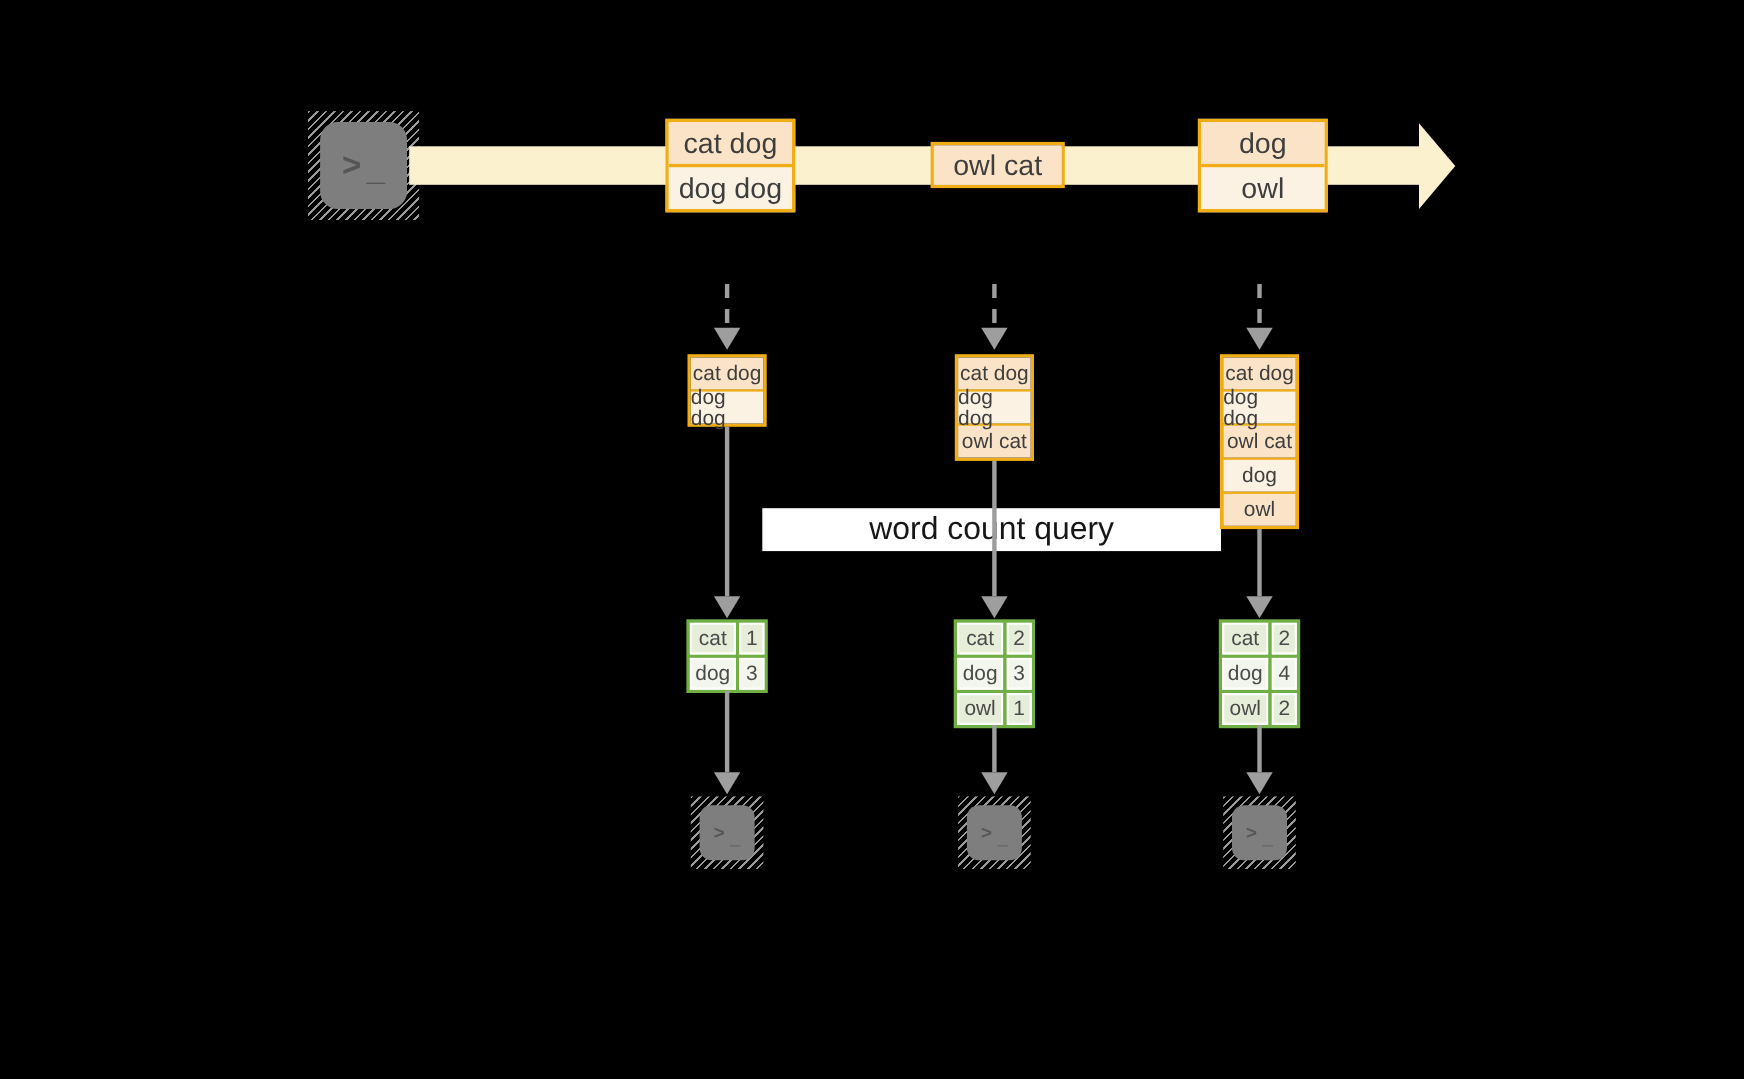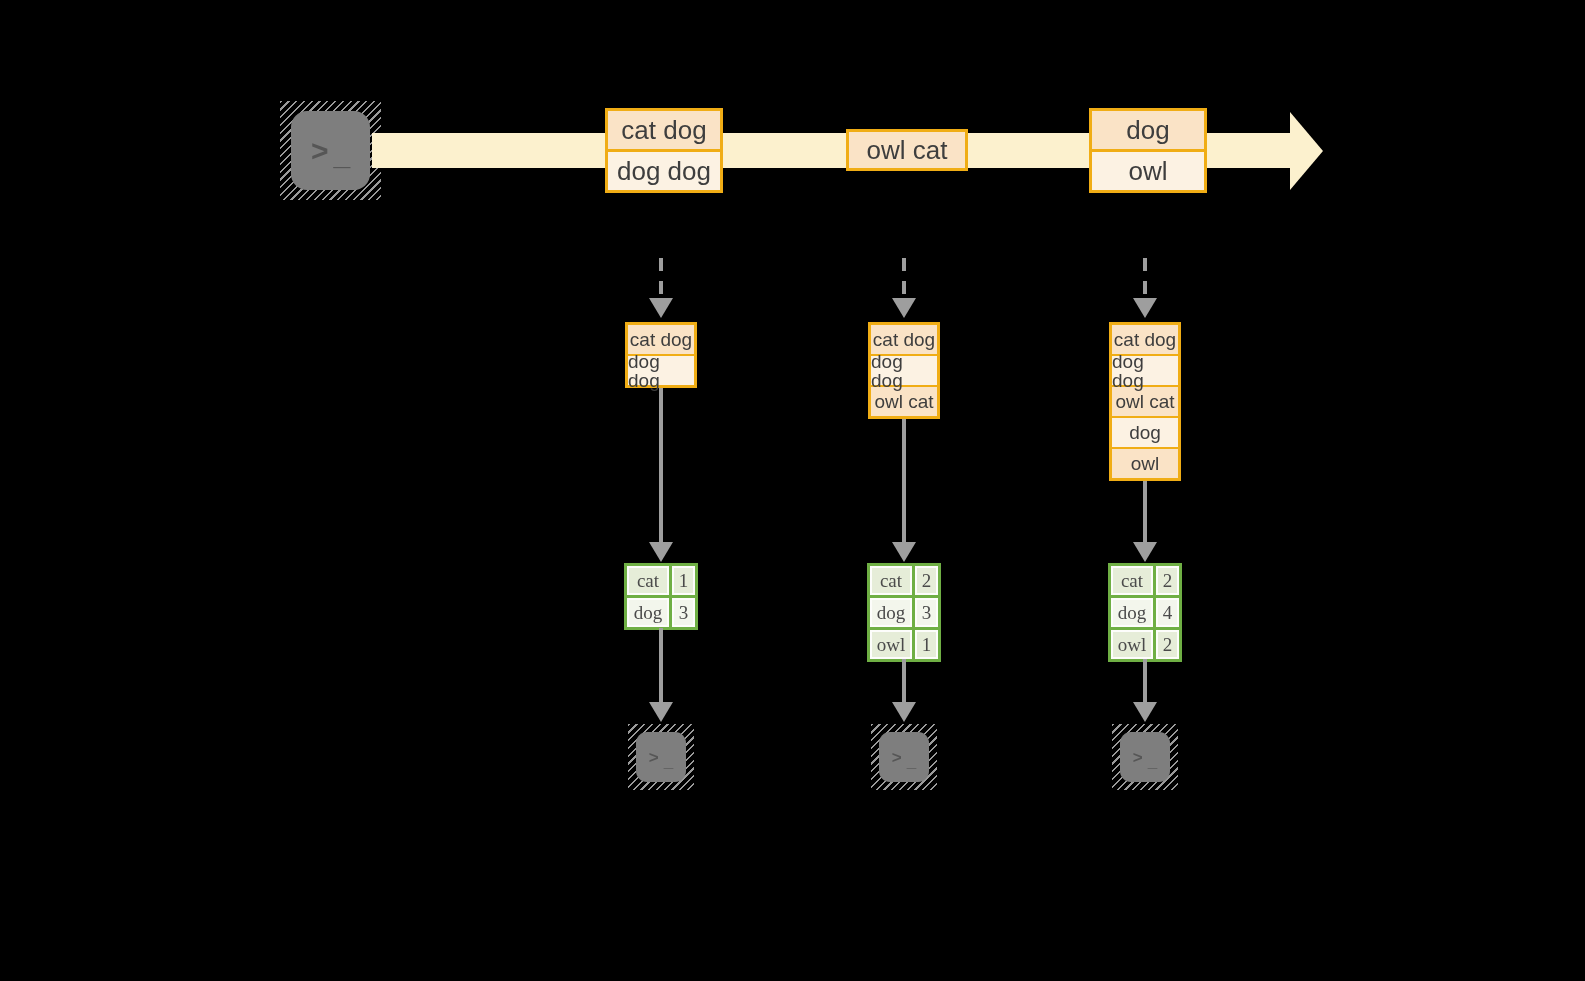--- a/index.html
+++ b/index.html
@@ -57,21 +57,21 @@
   .stack-row + .stack-row{border-top:2px solid var(--message-border,#f0ad15);}
   
   .banner{
     position:absolute;left:693px;top:462px;width:417px;height:39px;z-index:2;
     background:var(--banner-bg,#fff);color:var(--banner-text,#161616);
     display:flex;align-items:center;justify-content:center;font-size:29px;
   }
   
   .wc-table{
     position:absolute;display:grid;grid-template-columns:42px 23px;grid-auto-rows:29px;
-    gap:3px;padding:3px;background:var(--table-border,#6faf44);z-index:3;font-family:Liberation Serif, serif;
+    gap:3px;padding:3px;background:var(--table-border,#6faf44);z-index:3;
   }
   .cell{
     display:flex;align-items:center;justify-content:center;
     color:var(--table-text,#4a4a4a);font-size:19px;line-height:1;
     box-shadow:inset 0 0 0 2px #fdfdfb;
   }
   .ga{background:var(--table-fill-a,#e6edd8);}
   .gb{background:var(--table-fill-b,#f3f6ec);}
 </style>
 </head>
@@ -120,20 +120,21 @@
     <div class="stack-row fa">owl cat</div>
   </div>
   <div class="stack" style="left:1109px;top:322px;">
     <div class="stack-row fa">cat dog</div>
     <div class="stack-row fb">dog dog</div>
     <div class="stack-row fa">owl cat</div>
     <div class="stack-row fb">dog</div>
     <div class="stack-row fa">owl</div>
   </div>
 
+  <div class="banner">word count query</div>
 
   <div class="vline" style="left:659px;top:388px;height:154px;"></div>
   <div class="head-down" style="left:649px;top:542px;"></div>
   <div class="vline" style="left:902px;top:419px;height:123px;"></div>
   <div class="head-down" style="left:892px;top:542px;"></div>
   <div class="vline" style="left:1143px;top:481px;height:61px;"></div>
   <div class="head-down" style="left:1133px;top:542px;"></div>
 
   <div class="wc-table" style="left:624px;top:563px;">
     <div class="cell ga">cat</div>

